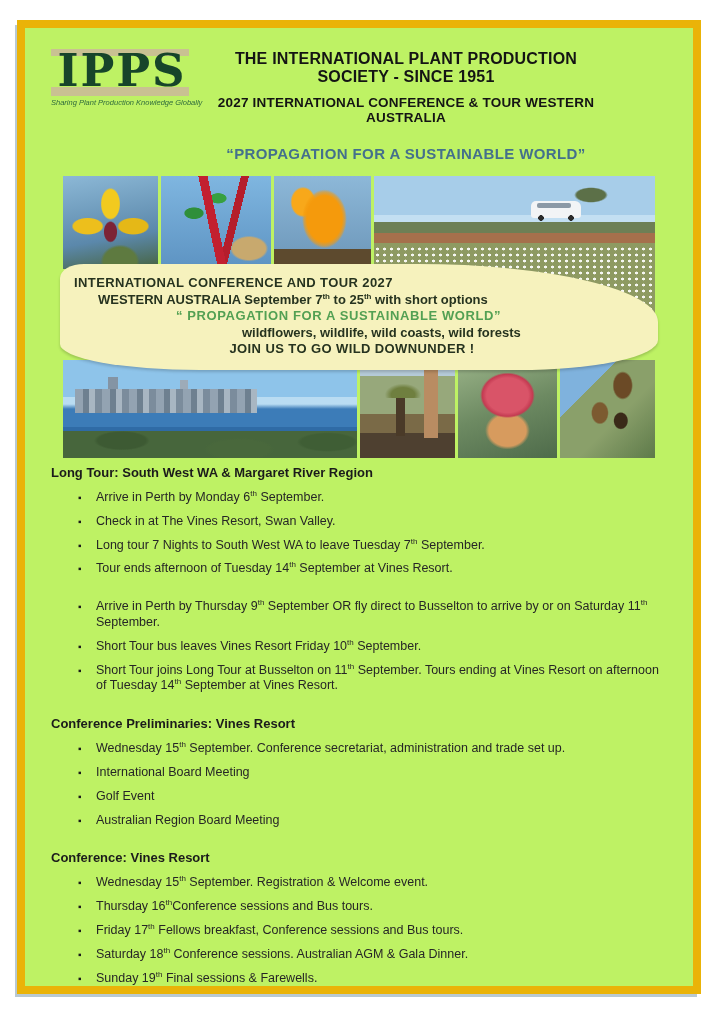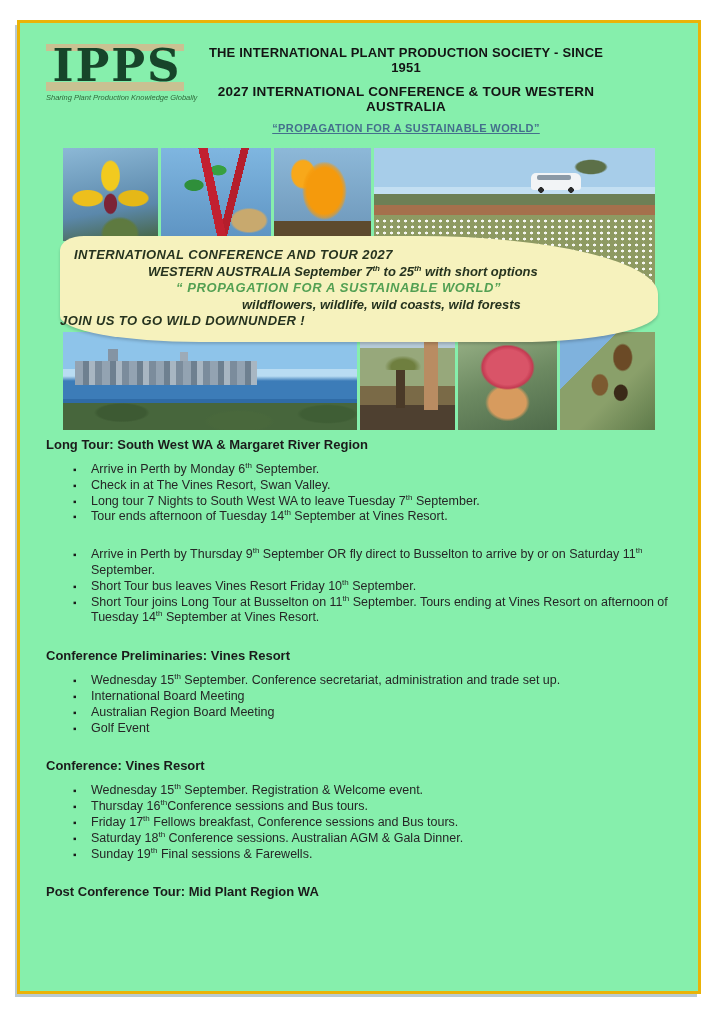--- a/index.html
+++ b/index.html
@@ -3,42 +3,42 @@
 <meta charset="utf-8">
 <style>
   html,body{margin:0;padding:0;}
   body{
     width:724px;height:1024px;position:relative;background:#ffffff;
     font-family:"Liberation Sans",sans-serif;color:#222;
     -webkit-font-smoothing:antialiased;
   }
   .page{
     position:absolute;left:17px;top:20px;width:684px;height:974px;
-    box-sizing:border-box;border:3px solid #eab308;background:#86efac;
+    box-sizing:border-box;border:8px solid #eab308;background:#bef264;
     box-shadow:-3px 4px 0 -1px #b9c9d2;
     overflow:hidden;
   }
   
   .header{display:flex;padding:18px 22px 0 26px;}
   .logo{width:142px;position:relative;height:64px;flex:none;}
   .logo-bar{position:absolute;left:0;right:4px;height:7px;background:#c9c192;}
   .logo-bar.top{top:3px;}
   .logo-bar.bottom{top:41px;height:9px;}
   .logo-acronym{
     position:relative;z-index:1;font-family:"DejaVu Serif",serif;font-weight:bold;
     font-size:45px;line-height:50px;color:#17452a;letter-spacing:2px;text-align:center;
   }
   .logo-tagline{
     position:absolute;top:52px;left:0;right:0;text-align:center;
     font-size:7.5px;font-style:italic;color:#2f6b3c;white-space:nowrap;
   }
   .header-text{flex:1;text-align:center;padding:4px 64px 0 12px;}
-  .ht1{font-weight:bold;font-size:13px;color:#141414;letter-spacing:0.2px;}
+  .ht1{font-weight:bold;font-size:16px;color:#141414;letter-spacing:0.2px;}
   .ht2{font-weight:bold;font-size:13.5px;color:#141414;margin-top:9px;letter-spacing:0.2px;text-align:center;}
-  .ht3{font-weight:bold;font-size:11px;color:#44708c;margin-top:8px;letter-spacing:0.4px;text-decoration:underline;}
+  .ht3{font-weight:bold;font-size:15px;color:#44708c;margin-top:20px;letter-spacing:0.4px;}
   
   .collage{position:relative;width:592px;height:282px;margin:14px auto 0;}
   .ph{position:absolute;overflow:hidden;background-color:#9db8cd;}
   .ph-orchid{left:0;top:0;width:95px;height:93px;
     background:
       radial-gradient(ellipse 16px 26px at 50% 30%,#f2ca1f 0 55%,rgba(0,0,0,0) 62%),
       radial-gradient(ellipse 26px 14px at 26% 54%,#edbf1c 0 55%,rgba(0,0,0,0) 62%),
       radial-gradient(ellipse 26px 14px at 74% 54%,#e5b817 0 55%,rgba(0,0,0,0) 62%),
       radial-gradient(ellipse 11px 17px at 50% 60%,#7c2336 0 55%,rgba(0,0,0,0) 64%),
       radial-gradient(ellipse 30px 26px at 60% 92%,#5e7a40 0 55%,rgba(0,0,0,0) 65%),
@@ -69,26 +69,26 @@
                radial-gradient(circle 3px at 35px 3px,#2a2a2a 0 90%,rgba(0,0,0,0) 100%);}
   .bush-tree{position:absolute;right:12%;top:4%;width:60px;height:26px;
     background:radial-gradient(ellipse 26px 12px at 50% 50%,#5c7048 0 55%,rgba(0,0,0,0) 65%);}
   
   .banner{
     position:absolute;left:-3px;right:-3px;top:88px;height:106px;z-index:3;
     background:#f6f2bd;border-radius:24px 240px 140px 140px / 14px 58px 30px 26px;
     box-shadow:0 2px 3px rgba(0,0,0,0.18);
     padding-top:11px;box-sizing:border-box;
   }
-  .banner div{font-weight:bold;font-size:13px;line-height:16.5px;color:#26331f;white-space:nowrap;font-style:italic;}
+  .banner div{font-weight:bold;font-size:13px;line-height:16.5px;color:#26331f;white-space:nowrap;}
   .bl1{margin-left:14px;letter-spacing:0.4px;}
-  .bl2{margin-left:88px;}
+  .bl2{margin-left:38px;}
   .bl3{margin-left:116px;color:#53a053 !important;letter-spacing:0.6px;}
   .bl4{margin-left:182px;}
-  .bl5{text-align:left;margin-right:14px;letter-spacing:0.4px;}
+  .bl5{text-align:center;margin-right:14px;letter-spacing:0.4px;}
   .ph-perth{left:0;top:184px;width:294px;height:98px;
     background:linear-gradient(180deg,#8ec4ea 0 38%,#b9dcf2 38% 45%,#3c7cb8 50% 68%,#2f6ba6 68% 72%,#47663c 72% 100%);}
   .skyline{position:absolute;left:4%;top:30%;width:62%;height:24%;
     background:repeating-linear-gradient(90deg,#93a3b2 0 8px,#6e8090 8px 14px,#a8b6c2 14px 20px,#7b8c9c 20px 27px);}
   .skyline::before{content:"";position:absolute;left:18%;top:-12px;width:10px;height:12px;background:#8494a4;}
   .skyline::after{content:"";position:absolute;left:58%;top:-9px;width:8px;height:9px;background:#9dabb8;}
   .foliage{position:absolute;left:0;right:0;bottom:0;height:30%;
     background:radial-gradient(ellipse 40px 14px at 20% 40%,#3d5a33 0 60%,rgba(0,0,0,0) 70%),
                radial-gradient(ellipse 50px 16px at 60% 70%,#49683c 0 60%,rgba(0,0,0,0) 70%),
                radial-gradient(ellipse 44px 14px at 90% 45%,#3f5e35 0 60%,rgba(0,0,0,0) 70%);}
@@ -111,21 +111,21 @@
       linear-gradient(135deg,#7fb2dd 0 30%,#8aa06a 30% 60%,#5e7a4a 100%);}
   
   .announce{margin-top:9px;text-align:center;}
   .announce div{font-weight:bold;font-size:19px;line-height:27px;color:#b3121b;letter-spacing:-0.3px;}
   
   .sections{margin:7px 26px 0 26px;}
   .section{margin-top:22px;}
   .section:first-child{margin-top:0;}
   .section h3{margin:0 0 9px 0;font-size:13px;line-height:16px;color:#1b1b1b;font-weight:bold;}
   .section ul{margin:0;padding:0 0 0 27px;list-style:none;}
-  .section li{position:relative;padding-left:18px;font-size:12.5px;line-height:15.8px;color:#262626;}
+  .section li{position:relative;padding-left:18px;font-size:12.5px;line-height:15.8px;color:#262626;margin-top:8px;}
   .section li::before{content:"▪";position:absolute;left:0;top:0;font-size:10px;color:#1b1b1b;}
   sup{font-size:8px;vertical-align:super;line-height:0;}
 </style>
 </head>
 <body>
 
 <div class="page">
 
   <div class="header">
     <div class="logo">
@@ -191,22 +191,22 @@
         <li>Short Tour bus leaves Vines Resort Friday 10<sup>th</sup> September.</li>
         <li>Short Tour joins Long Tour at Busselton on 11<sup>th</sup> September. Tours ending at Vines Resort on afternoon of Tuesday 14<sup>th</sup> September at Vines Resort.</li>
       </ul>
     </div>
 
     <div class="section">
       <h3>Conference Preliminaries: Vines Resort</h3>
       <ul>
         <li>Wednesday 15<sup>th</sup> September. Conference secretariat, administration and trade set up.</li>
         <li>International Board Meeting</li>
+        <li>Golf Event</li>
         <li>Australian Region Board Meeting</li>
-        <li>Golf Event</li>
       </ul>
     </div>
 
     <div class="section">
       <h3>Conference: Vines Resort</h3>
       <ul>
         <li>Wednesday 15<sup>th</sup> September. Registration &amp; Welcome event.</li>
         <li>Thursday 16<sup>th</sup>Conference sessions and Bus tours.</li>
         <li>Friday 17<sup>th</sup> Fellows breakfast, Conference sessions and Bus tours.</li>
         <li>Saturday 18<sup>th</sup> Conference sessions. Australian AGM &amp; Gala Dinner.</li>

